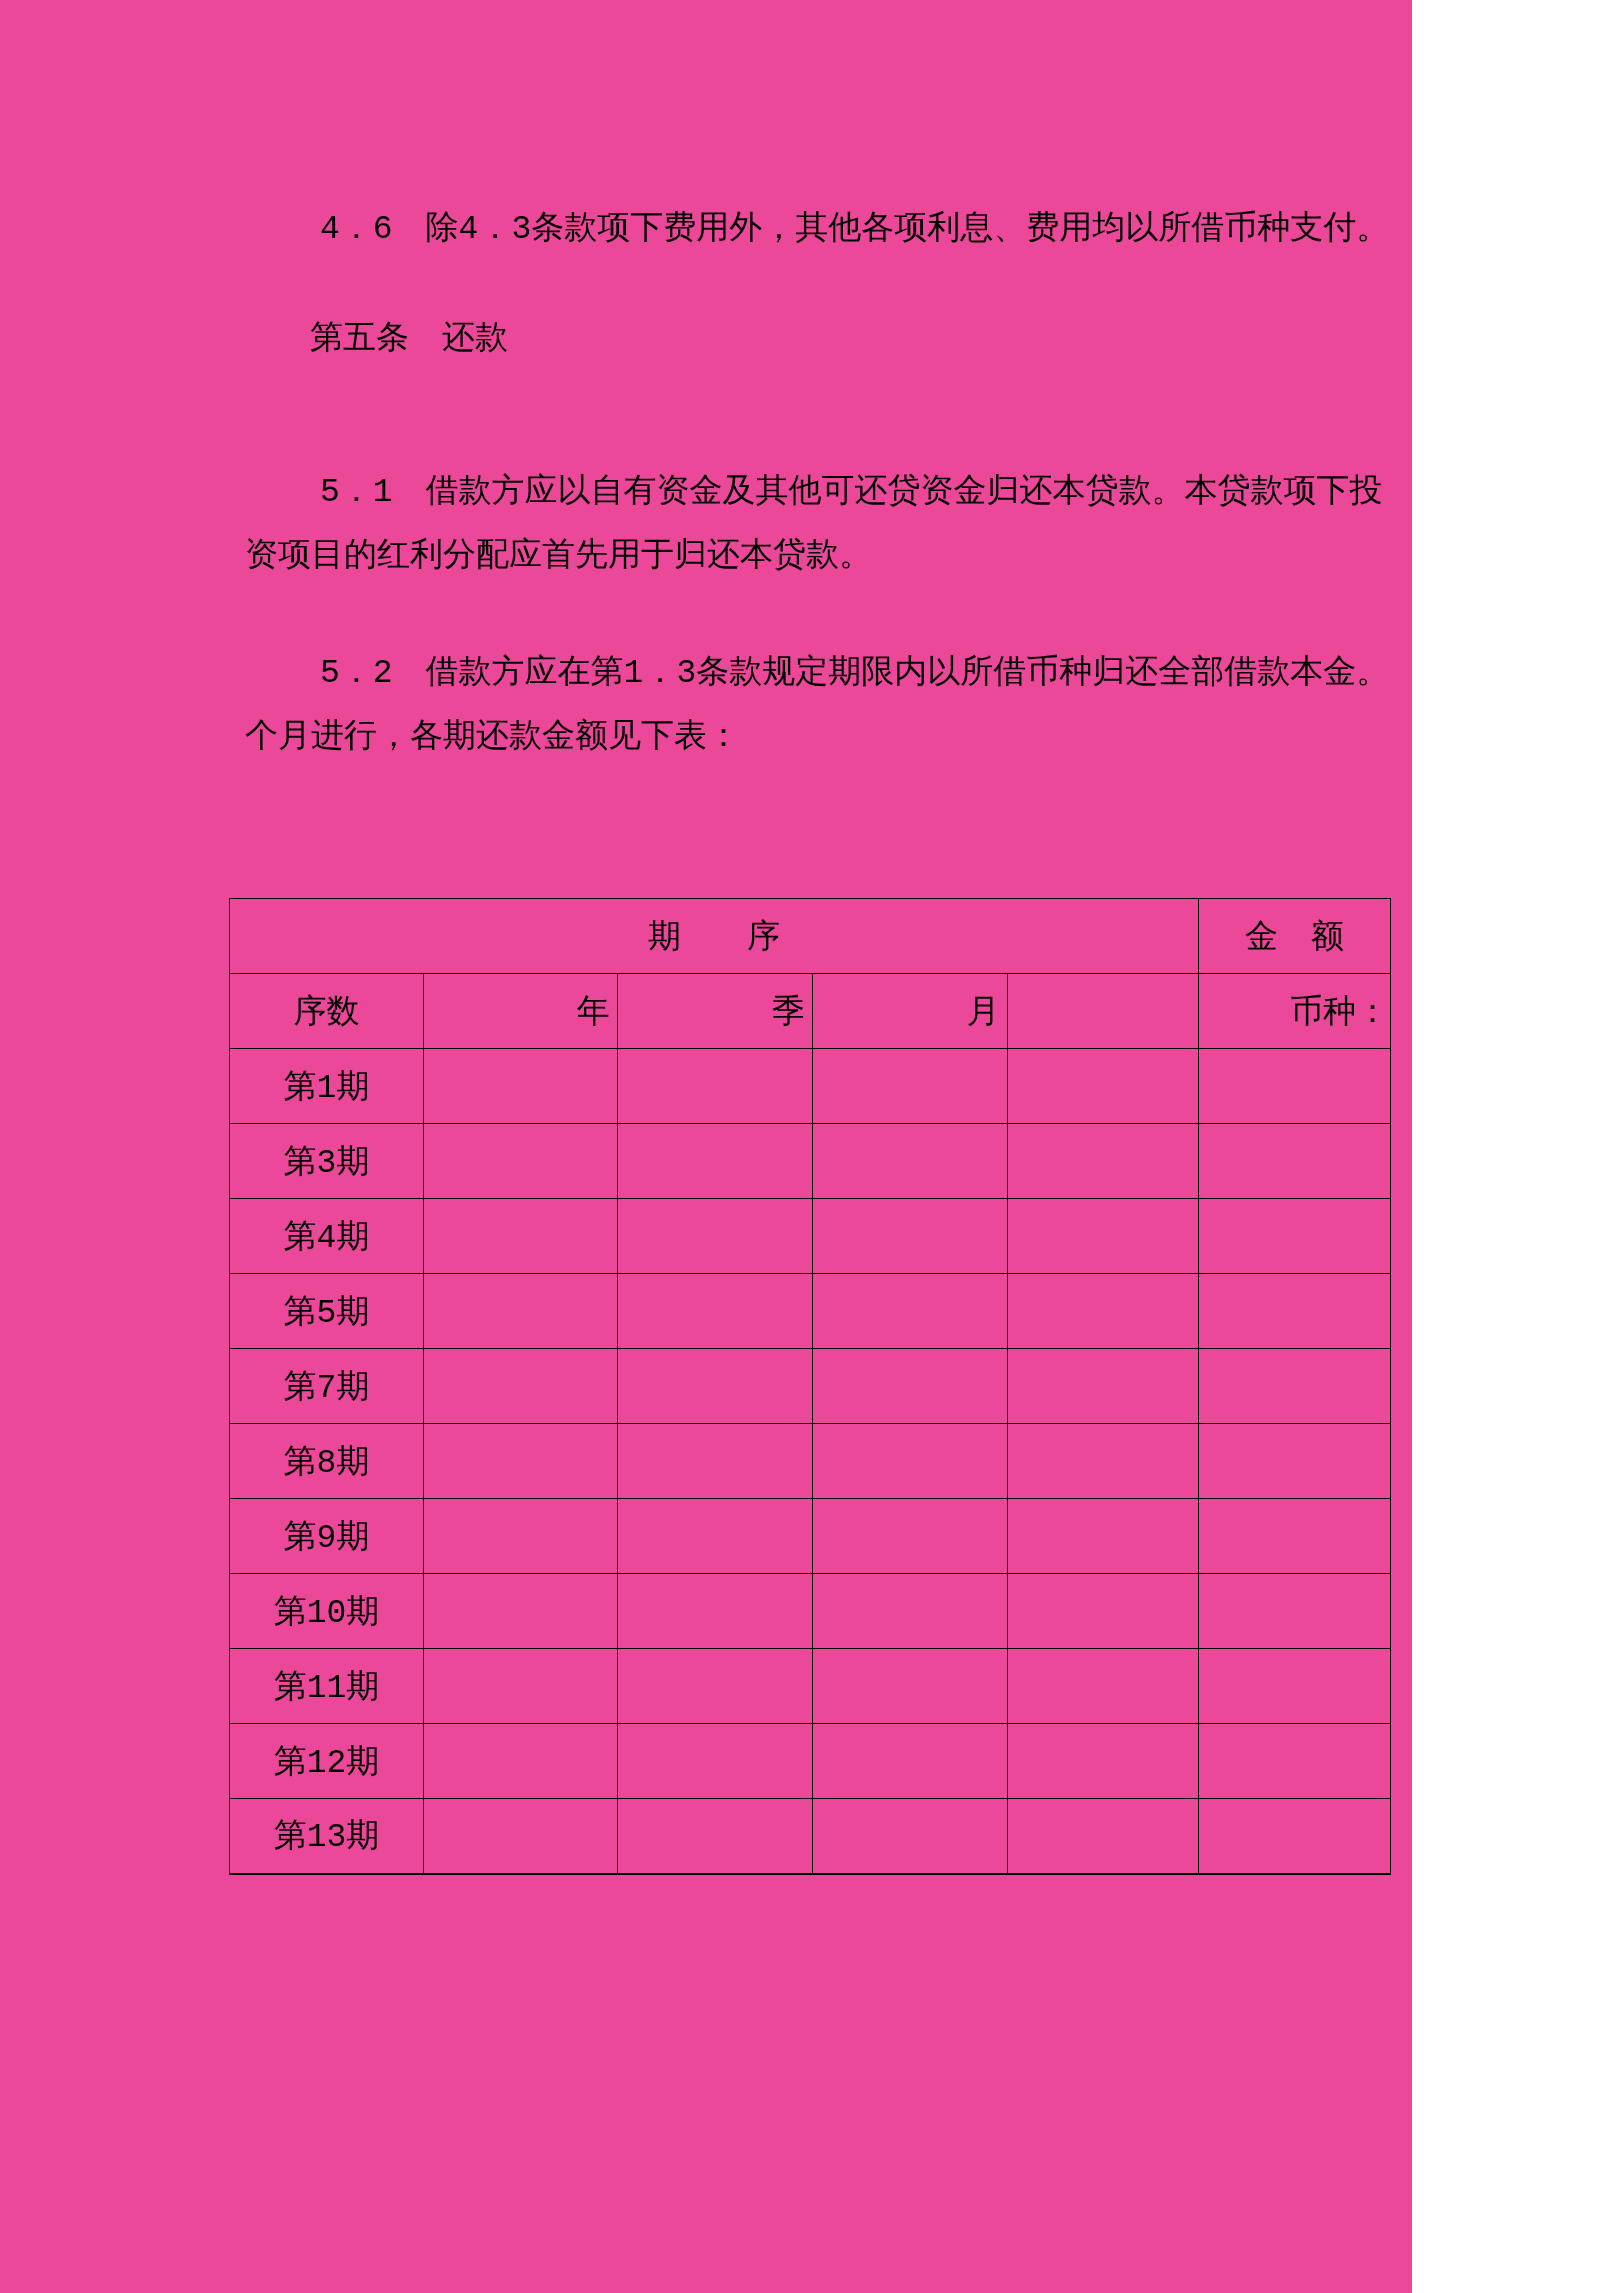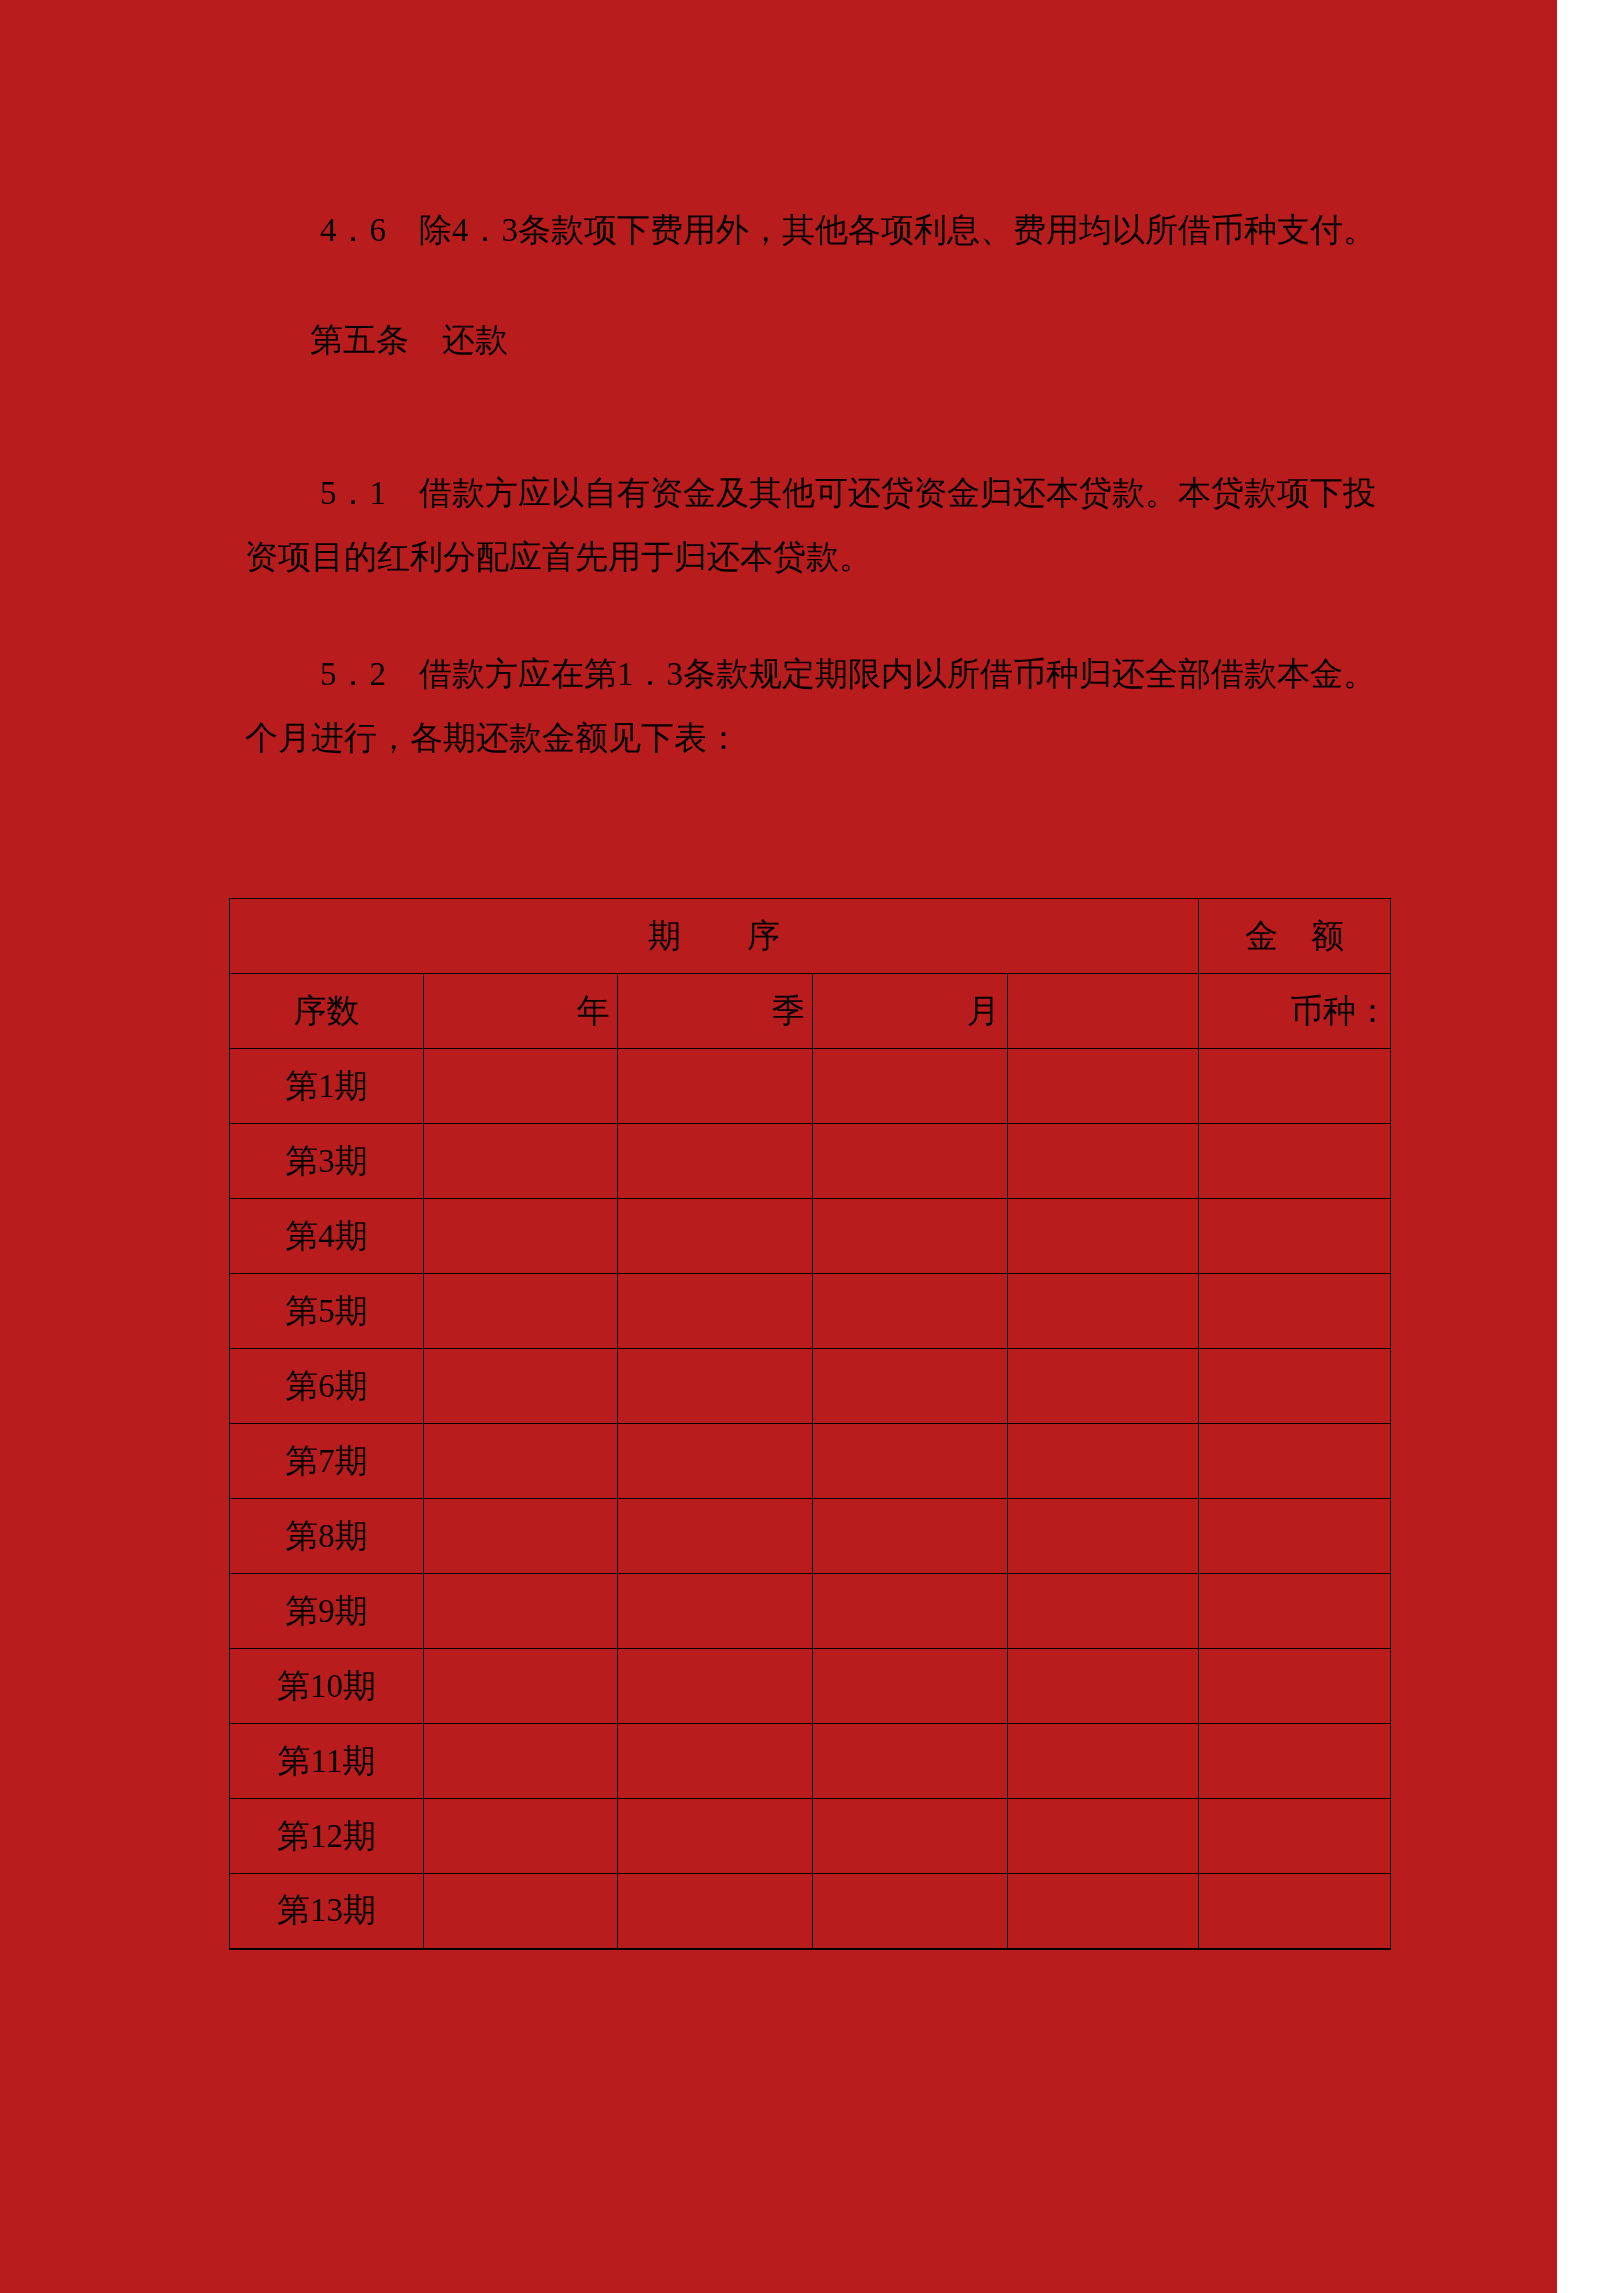--- a/index.html
+++ b/index.html
@@ -1,22 +1,22 @@
 <!DOCTYPE html>
 <html style="font-size:14.5px"><head>
 <meta charset="utf-8">
 <style>
   html, body { margin: 0; padding: 0; background: #ffffff; }
   .page {
     position: relative;
-    width: 1557px;
+    width: 1412px;
     height: 2294px;
-    background: #b91c1c;
+    background: #ec4899;
     color: #000000;
-    font-family: Liberation Serif, serif;
+    font-family: Liberation Mono, monospace;
     overflow: hidden;
   }
   .para {
     position: absolute;
     left: 245px;
     width: 1182px;
     font-size: 33px;
     line-height: 64px;
   }
   .line {
@@ -121,28 +121,20 @@
       </tr>
       <tr>
         <td class="c-center">第5期</td>
         <td></td>
           <td></td>
           <td></td>
           <td></td>
           <td></td>
       </tr>
       <tr>
-        <td class="c-center">第6期</td>
-        <td></td>
-          <td></td>
-          <td></td>
-          <td></td>
-          <td></td>
-      </tr>
-      <tr>
         <td class="c-center">第7期</td>
         <td></td>
           <td></td>
           <td></td>
           <td></td>
           <td></td>
       </tr>
       <tr>
         <td class="c-center">第8期</td>
         <td></td>

